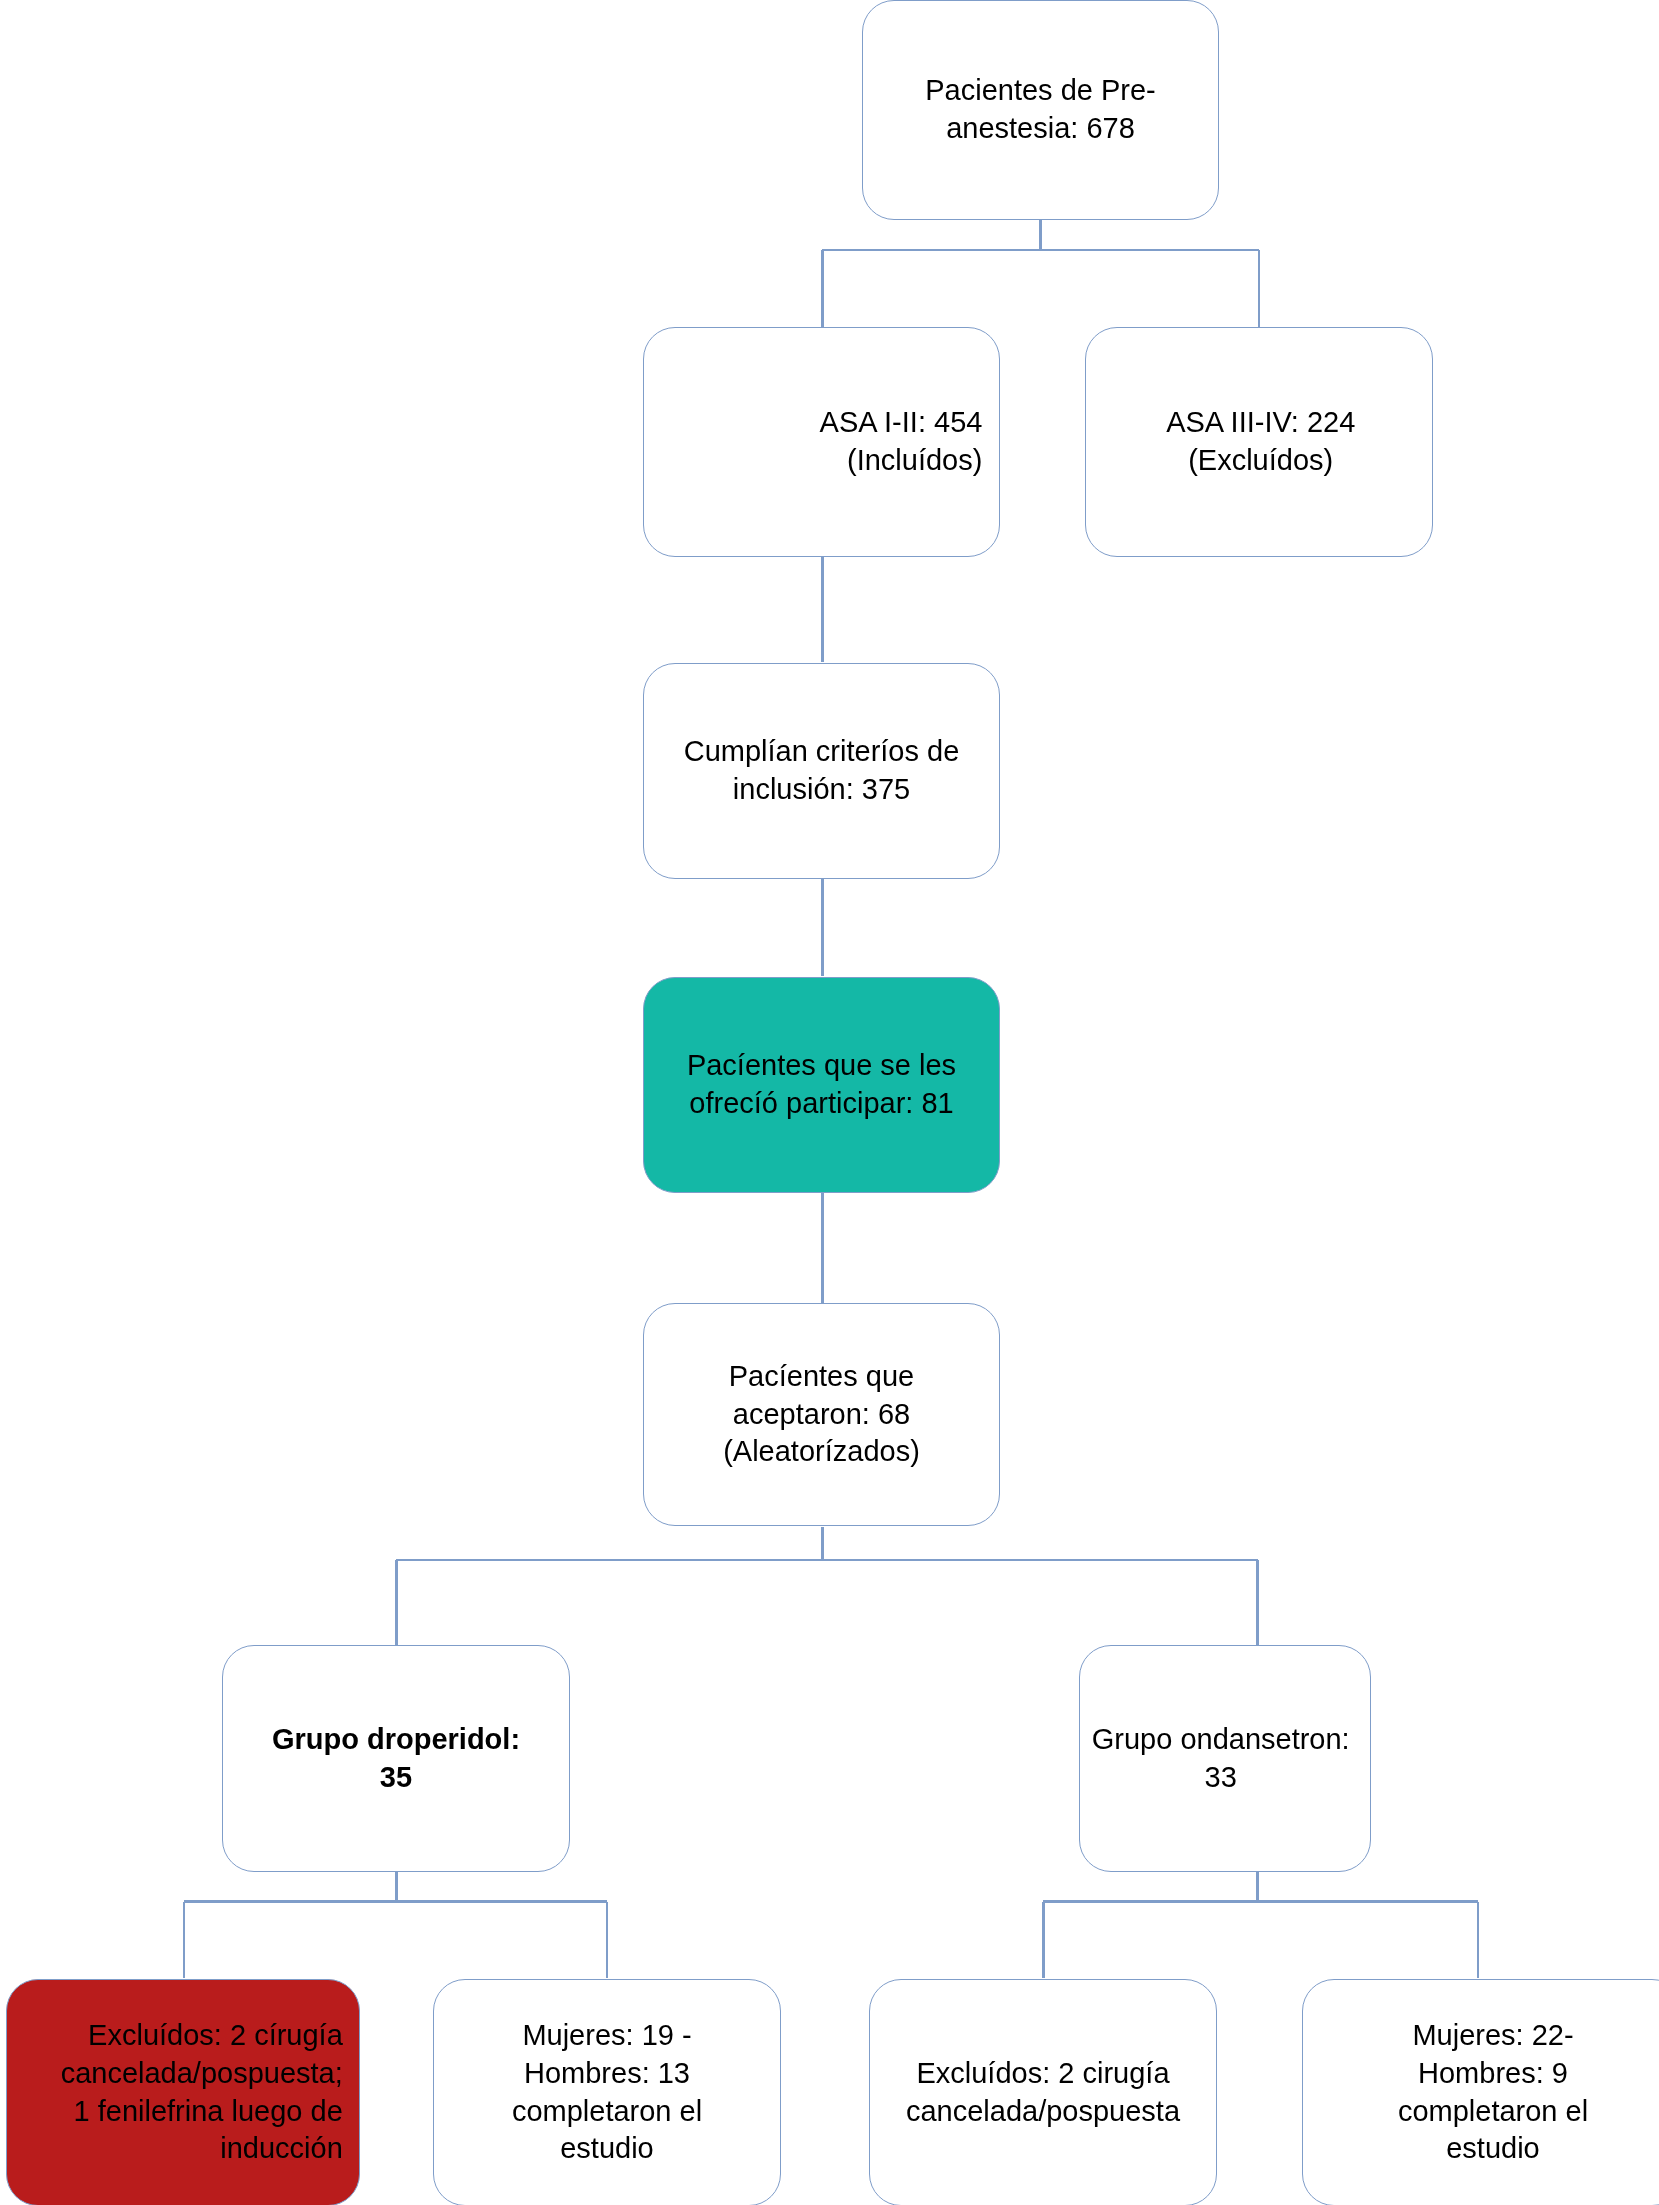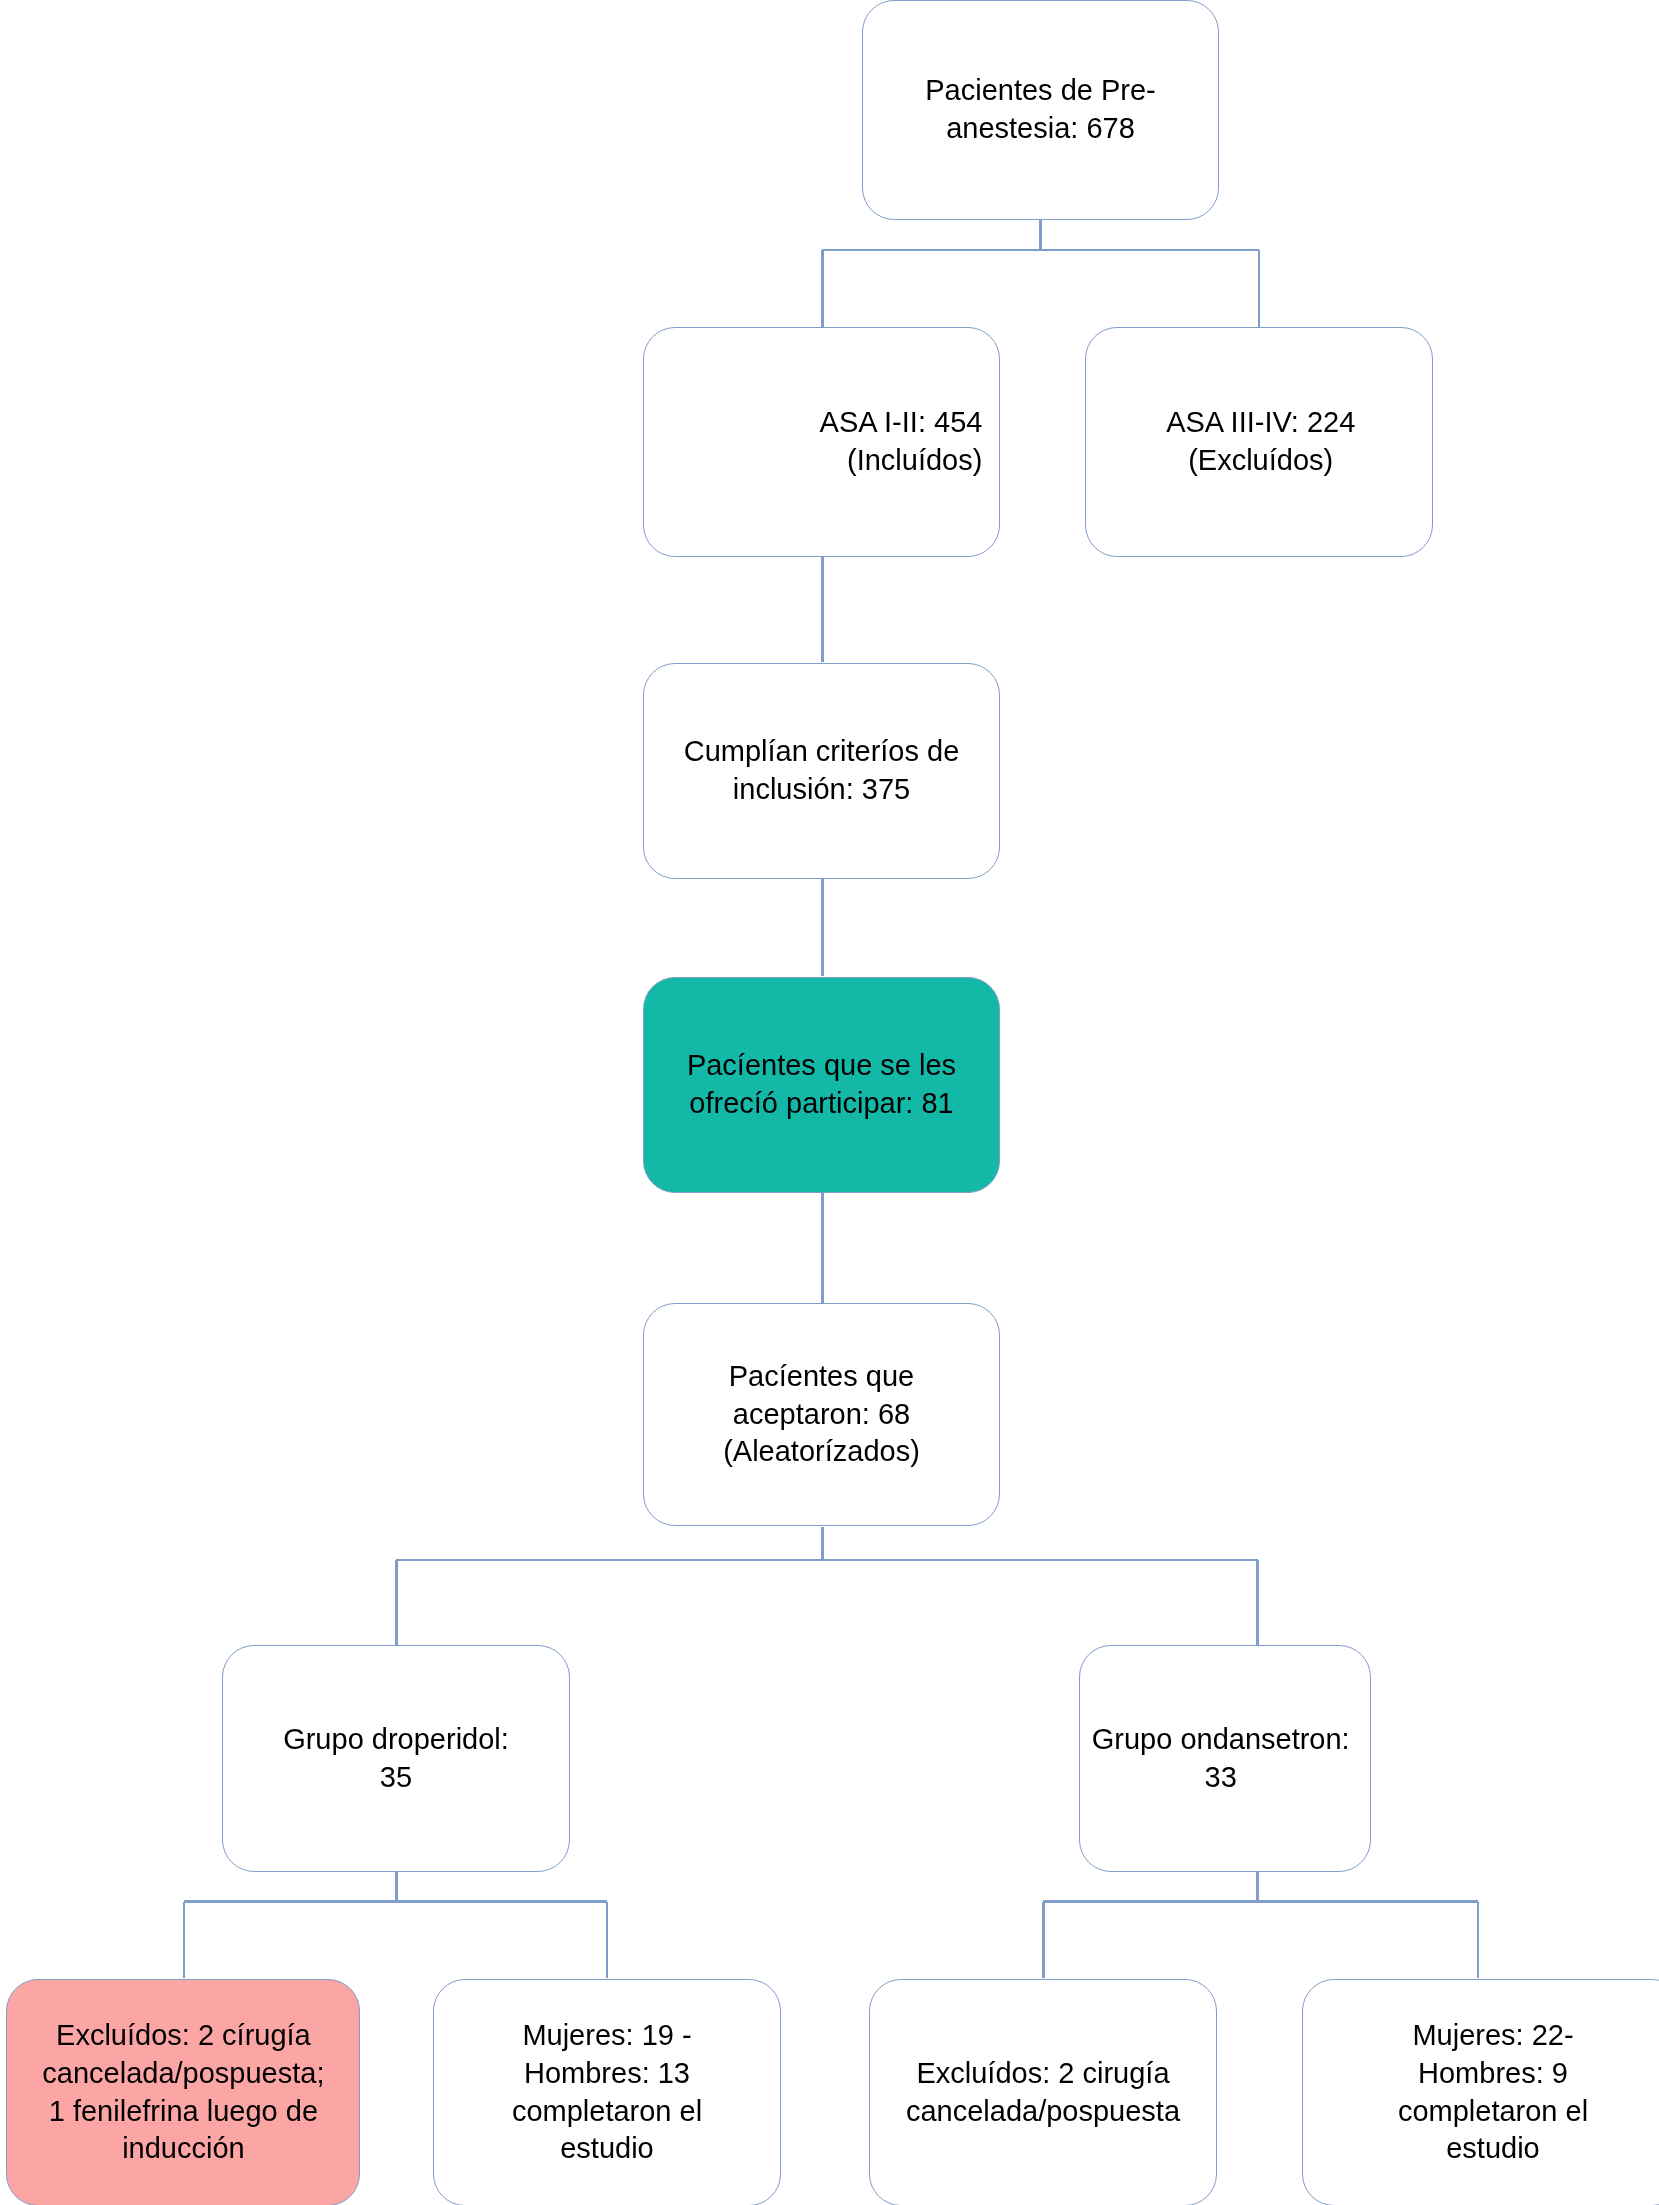--- a/index.html
+++ b/index.html
@@ -79,25 +79,25 @@
 (Incluídos)</span></div>
       <div class="node" style="left: 1085px; top: 327px; width: 348px; height: 230px; border-color: rgb(127, 157, 201); background: rgb(255, 255, 255); padding-left: 20px;"><span class="node-text">ASA III-IV: 224
 (Excluídos)</span></div>
       <div class="node" style="left: 643px; top: 663px; width: 357px; height: 216px; border-color: rgb(127, 157, 201); background: rgb(255, 255, 255);"><span class="node-text">Cumplían criteríos de
 inclusión: 375</span></div>
       <div class="node" style="left: 643px; top: 977px; width: 357px; height: 216px; border-color: rgb(127, 157, 201); background: #14b8a6;"><span class="node-text">Pacíentes que se les
 ofrecíó participar: 81</span></div>
       <div class="node" style="left: 643px; top: 1303px; width: 357px; height: 223px; border-color: rgb(127, 157, 201); background: rgb(255, 255, 255);"><span class="node-text">Pacíentes que
 aceptaron: 68
 (Aleatorízados)</span></div>
-      <div class="node" style="left: 222px; top: 1645px; width: 348px; height: 227px; border-color: rgb(127, 157, 201); background: rgb(255, 255, 255);"><span class="node-text">Grupo droperidol:
+      <div class="node" style="left: 222px; top: 1645px; width: 348px; height: 227px; border-color: rgb(127, 157, 201); background: rgb(255, 255, 255); font-weight: bold;"><span class="node-text">Grupo droperidol:
 35</span></div>
       <div class="node" style="left: 1079px; top: 1645px; width: 292px; height: 227px; border-color: rgb(127, 157, 201); background: rgb(255, 255, 255); padding-left: 8px;"><span class="node-text">Grupo ondansetron:
 33</span></div>
-      <div class="node" style="left: 6.4px; top: 1979px; width: 354px; height: 227px; border-color: rgb(127, 157, 201); background: #fca5a5;"><span class="node-text">Excluídos: 2 círugía
+      <div class="node" style="left: 6.4px; top: 1979px; width: 354px; height: 227px; border-color: rgb(127, 157, 201); background: #b91c1c; text-align: right;"><span class="node-text">Excluídos: 2 círugía
 cancelada/pospuesta;
 1 fenilefrina luego de
 inducción</span></div>
       <div class="node" style="left: 433px; top: 1979px; width: 348px; height: 227px; border-color: rgb(127, 157, 201); background: rgb(255, 255, 255);"><span class="node-text">Mujeres: 19 -
 Hombres: 13
 completaron el
 estudio</span></div>
       <div class="node" style="left: 869px; top: 1979px; width: 348px; height: 227px; border-color: rgb(127, 157, 201); background: rgb(255, 255, 255);"><span class="node-text">Excluídos: 2 cirugía
 cancelada/pospuesta</span></div>
       <div class="node" style="left: 1302px; top: 1979px; width: 382px; height: 227px; border-color: rgb(127, 157, 201); background: rgb(255, 255, 255);"><span class="node-text">Mujeres: 22-

